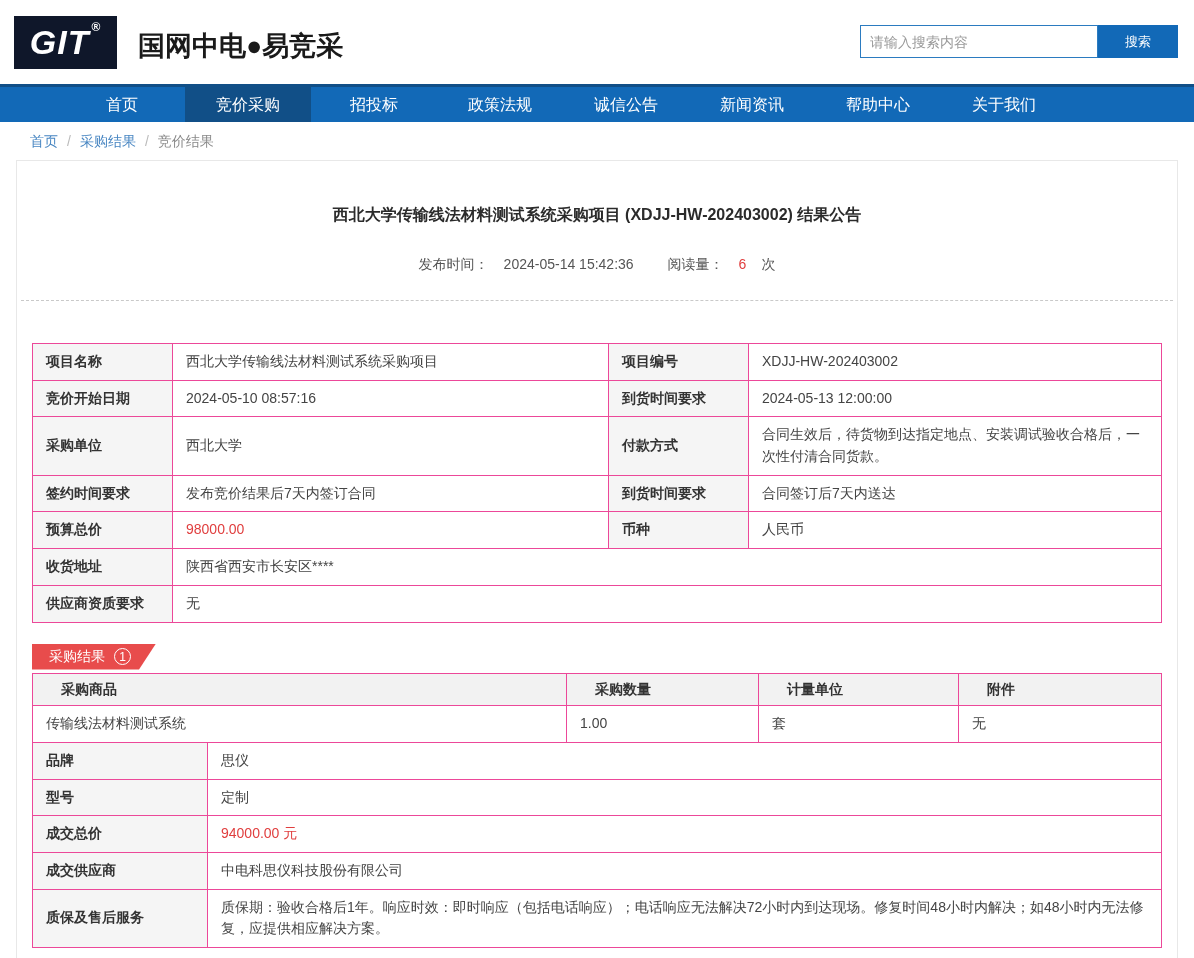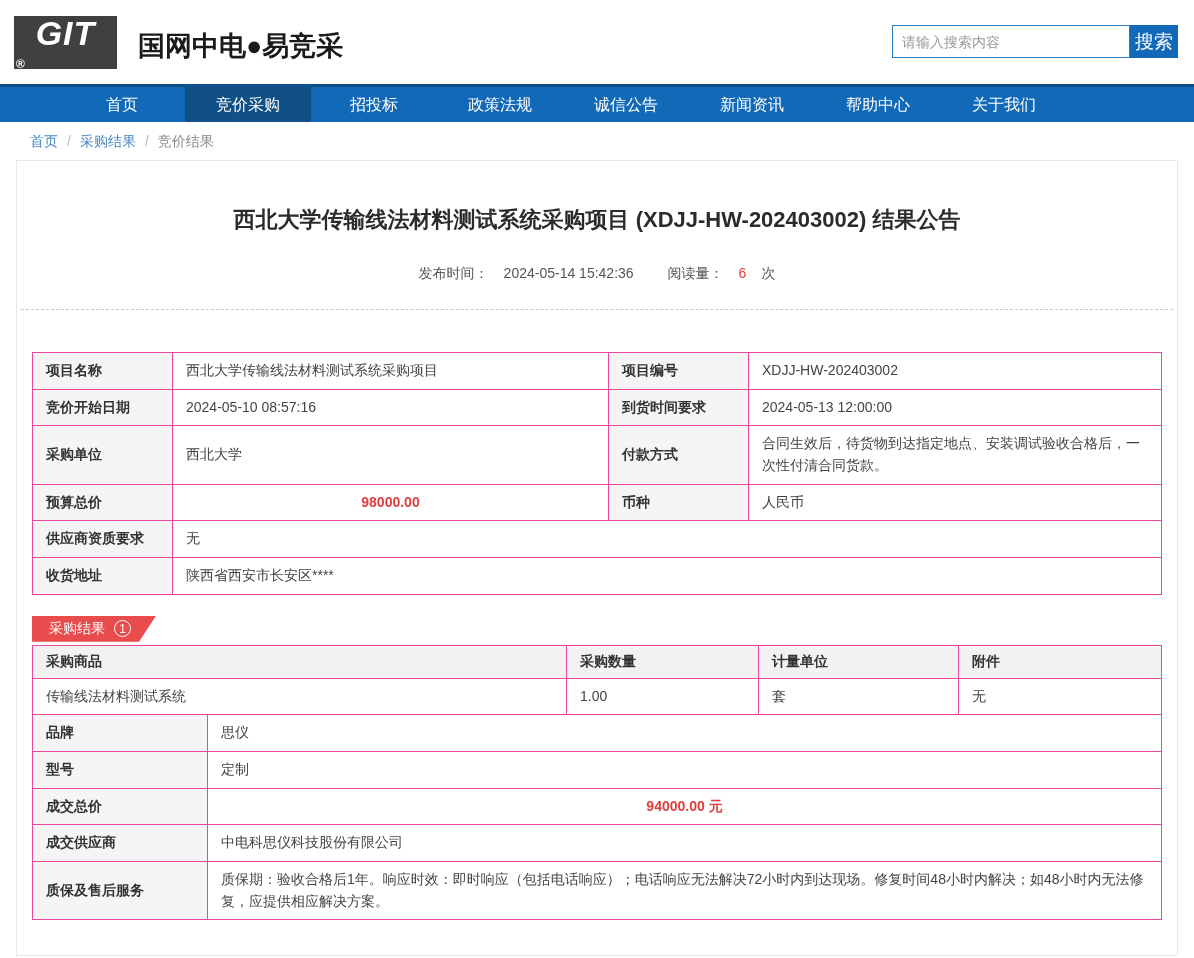--- a/index.html
+++ b/index.html
@@ -6,36 +6,36 @@
   html,body { width:1194px; height:958px; overflow:hidden; }
   body {
     font-family:"Liberation Sans","DejaVu Sans",sans-serif;
     background:#ffffff; color:#333; font-size:14px;
   }
 
   
   .top-header { height:84px; position:relative; background:#fff; }
   .logo {
     position:absolute; left:14px; top:16px; width:103px; height:53px;
-    background:#404040; color:#fff; display:flex; align-items:center; justify-content:center;
-    font-weight:bold; font-style:italic; font-size:34px; letter-spacing:1px; cursor:pointer;flex-direction:column;
+    background:#0f172a; color:#fff; display:flex; align-items:center; justify-content:center;
+    font-weight:bold; font-style:italic; font-size:34px; letter-spacing:1px; cursor:pointer;
   }
   .logo .reg { font-size:12px; font-style:normal; font-weight:bold; align-self:flex-start; margin:4px 0 0 2px; }
   .site-title {
     position:absolute; left:138px; top:28px; font-size:27px; font-weight:bold; color:#1a1a1a;
   }
   .search-box { position:absolute; right:16px; top:25px; display:flex; }
   .search-input {
     width:238px; height:33px; border:1px solid #2b7bc0; padding:12px 9px;
     font-size:14px; color:#333; outline:none; font-family:inherit;
   }
   .search-input::placeholder { color:#9a9a9a; }
   .search-btn {
-    width:48px; height:33px; background:#1269b7; color:#fff; border:none;
-    font-size:19px; cursor:pointer; font-family:inherit;
+    width:80px; height:33px; background:#1269b7; color:#fff; border:none;
+    font-size:13px; cursor:pointer; font-family:inherit;
   }
 
   
   .nav { height:38px; background:#1269b7; border-top:3px solid #114f87; }
   .nav-inner { margin-left:59px; display:flex; }
   .nav-item {
     width:126px; height:35px; line-height:35px; text-align:center;
     color:#fff; font-size:16px; cursor:pointer; white-space:nowrap;
   }
   .nav-item.active { background:#114f87; }
@@ -44,49 +44,49 @@
   .breadcrumb { height:38px; padding:11px 0 0 30px; font-size:14px; display:flex; gap:9px; }
   .crumb-link { color:#4886c2; cursor:pointer; text-decoration:none; }
   .crumb-sep { color:#bbb; }
   .crumb-current { color:#8a8a8a; }
 
   
   .card {
     margin:0 16px; border:1px solid #e8e8e8; background:#fff;
     min-height:796px; padding-bottom:30px;
   }
-  .article-title { text-align:center; font-size:22px; font-weight:bold; color:#2b2b2b; margin:44px 20px 0; }
+  .article-title { text-align:center; font-size:16px; font-weight:bold; color:#2b2b2b; margin:44px 20px 0; }
   .article-meta {
     text-align:center; margin-top:30px; font-size:14px; color:#555;
     display:flex; justify-content:center; gap:34px;
   }
   .meta-group { display:flex; gap:15px;justify-content:space-between; }
   .red-text { color:#e03e3e; }
   .dashed-sep { border-top:1px dashed #c9c9c9; margin:26px 4px 0; }
 
   
   table { border-collapse:collapse; table-layout:fixed; width:calc(100% - 30px); margin:0 15px; }
   td { border:1px solid #ec4899; padding:7px 13px; font-size:14px; vertical-align:middle; color:#444; word-break:break-all; line-height:1.55; }
   .lbl { background:#f5f5f5; font-weight:bold; color:#333; }
   .tbl-project { margin-top:42px; }
   .tbl-project td { height:35px; }
-  .price { color:#e03e3e; font-weight:bold;text-align:center; }
+  .price { color:#e03e3e; font-weight:normal; }
 
   
   .result-badge {
     margin:21px 15px 0; width:124px; height:26px; background:#e84c4c; color:#fff;
     clip-path:polygon(0 0, 100% 0, calc(100% - 17px) 100%, 0 100%);
     display:flex; align-items:center; padding-left:17px; gap:9px; font-size:14px;
   }
   .badge-num {
     width:17px; height:17px; border:1px solid #fff; border-radius:50%;
     font-size:12px; line-height:16px; text-align:center; flex:0 0 auto;
   }
   .tbl-products { margin-top:3px; }
-  .tbl-products td.hdr { background:#f2f2f2; font-weight:bold; color:#333; height:31px; padding:5px 13px; }
+  .tbl-products td.hdr { background:#f2f2f2; font-weight:bold; color:#333; height:31px; padding:5px 28px; }
   .tbl-products td { height:36px; }
   .tbl-details { margin-top:-1px; }
   .tbl-details td { height:35px;margin-left:44px; }
 </style>
 </head>
 <body>
 
 <div class="top-header">
   <div class="logo">
     <span>GIT</span>
@@ -158,32 +158,38 @@
       <td class="lbl">到货时间要求</td>
       <td>2024-05-13 12:00:00</td>
     </tr>
     <tr>
       <td class="lbl">采购单位</td>
       <td>西北大学</td>
       <td class="lbl">付款方式</td>
       <td>合同生效后，待货物到达指定地点、安装调试验收合格后，一次性付清合同货款。</td>
     </tr>
     <tr>
+      <td class="lbl">签约时间要求</td>
+      <td>发布竞价结果后7天内签订合同</td>
+      <td class="lbl">到货时间要求</td>
+      <td>合同签订后7天内送达</td>
+    </tr>
+    <tr>
       <td class="lbl">预算总价</td>
       <td class="price">98000.00</td>
       <td class="lbl">币种</td>
       <td>人民币</td>
     </tr>
     <tr>
+      <td class="lbl">收货地址</td>
+      <td colspan="3">陕西省西安市长安区****</td>
+    </tr>
+    <tr>
       <td class="lbl">供应商资质要求</td>
       <td colspan="3">无</td>
-    </tr>
-    <tr>
-      <td class="lbl">收货地址</td>
-      <td colspan="3">陕西省西安市长安区****</td>
     </tr>
   </tbody>
     </table>
 
   <div class="result-badge">
     <span>采购结果</span>
     <span class="badge-num">1</span>
   </div>
 
   <table class="tbl-products">

